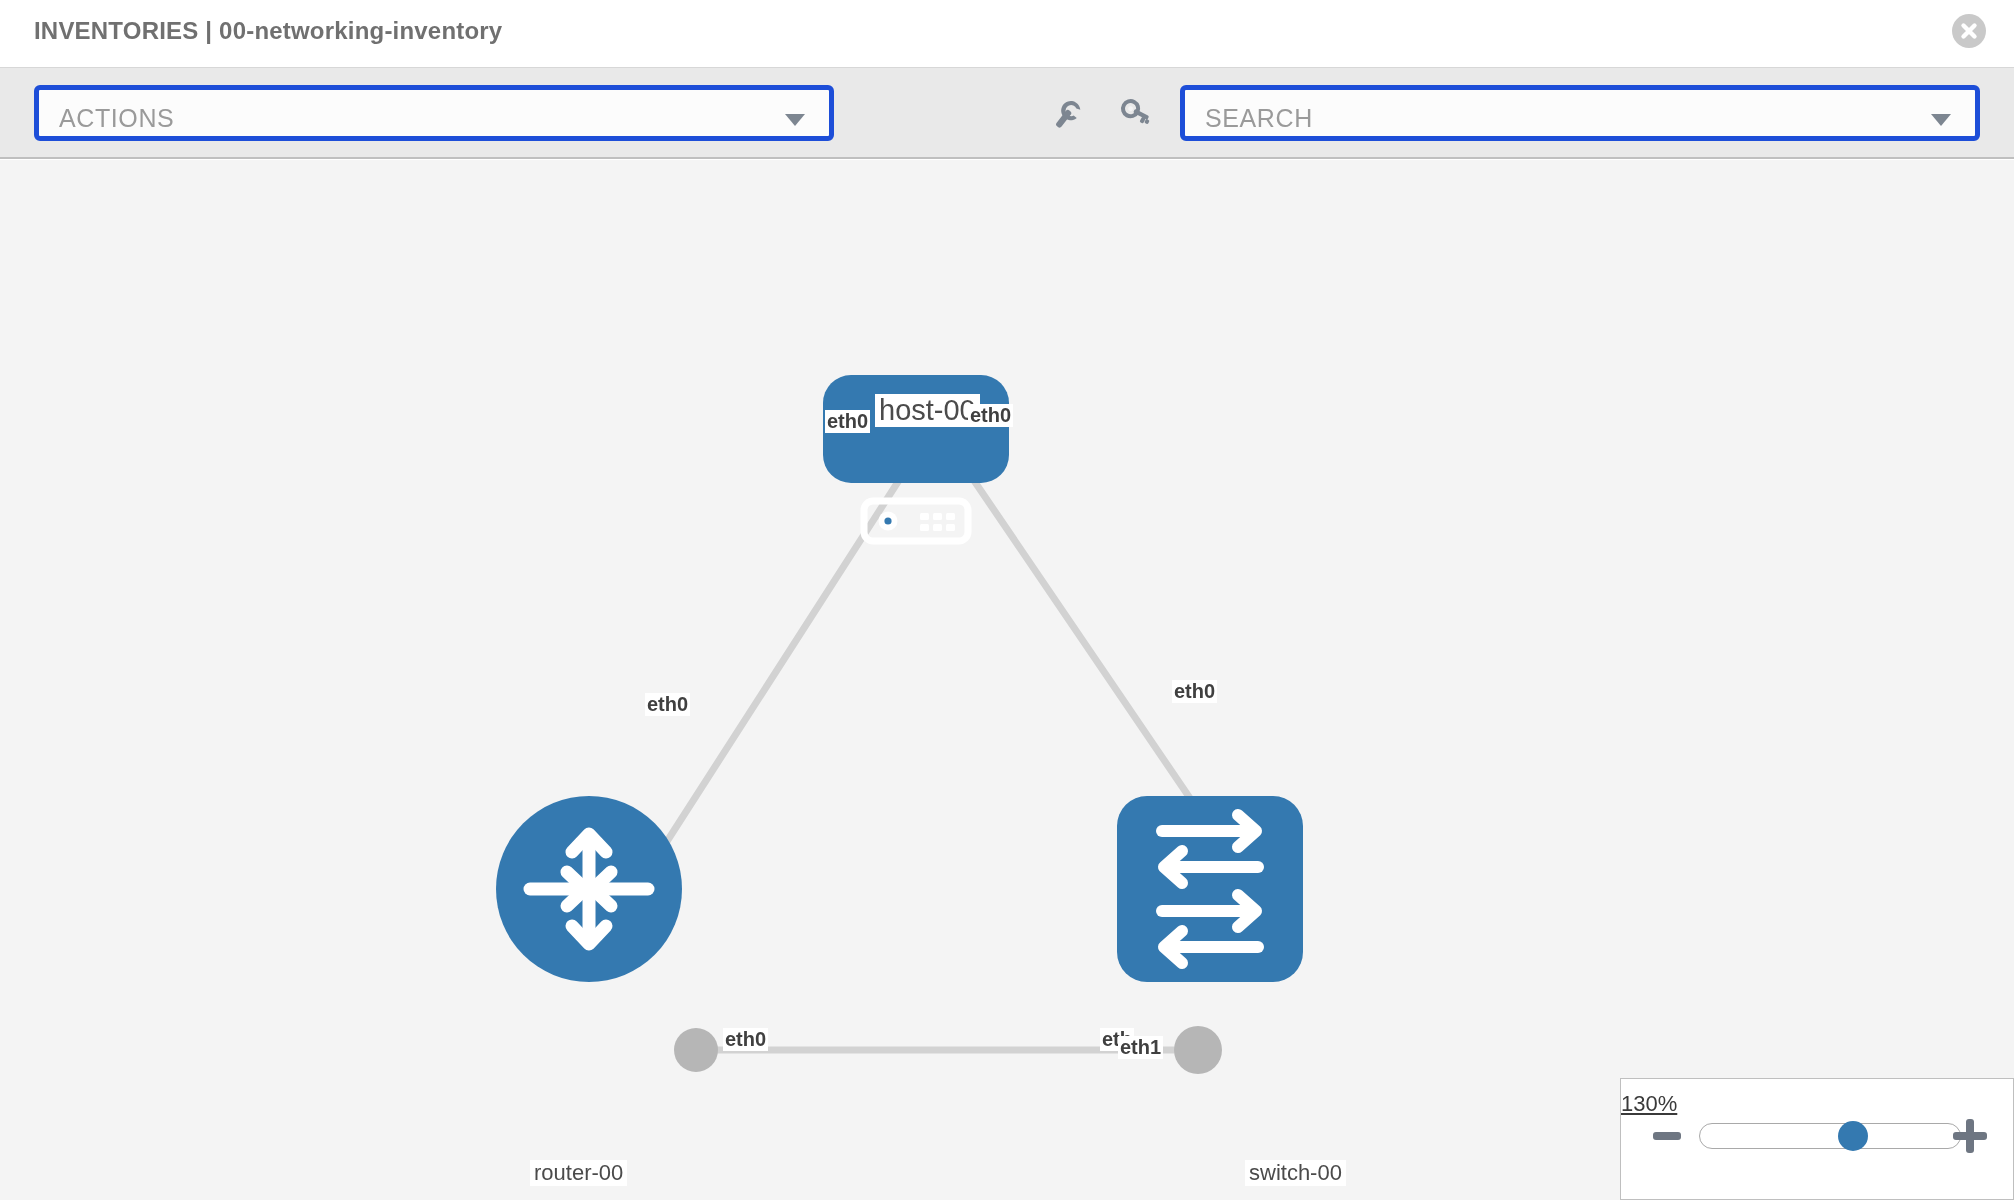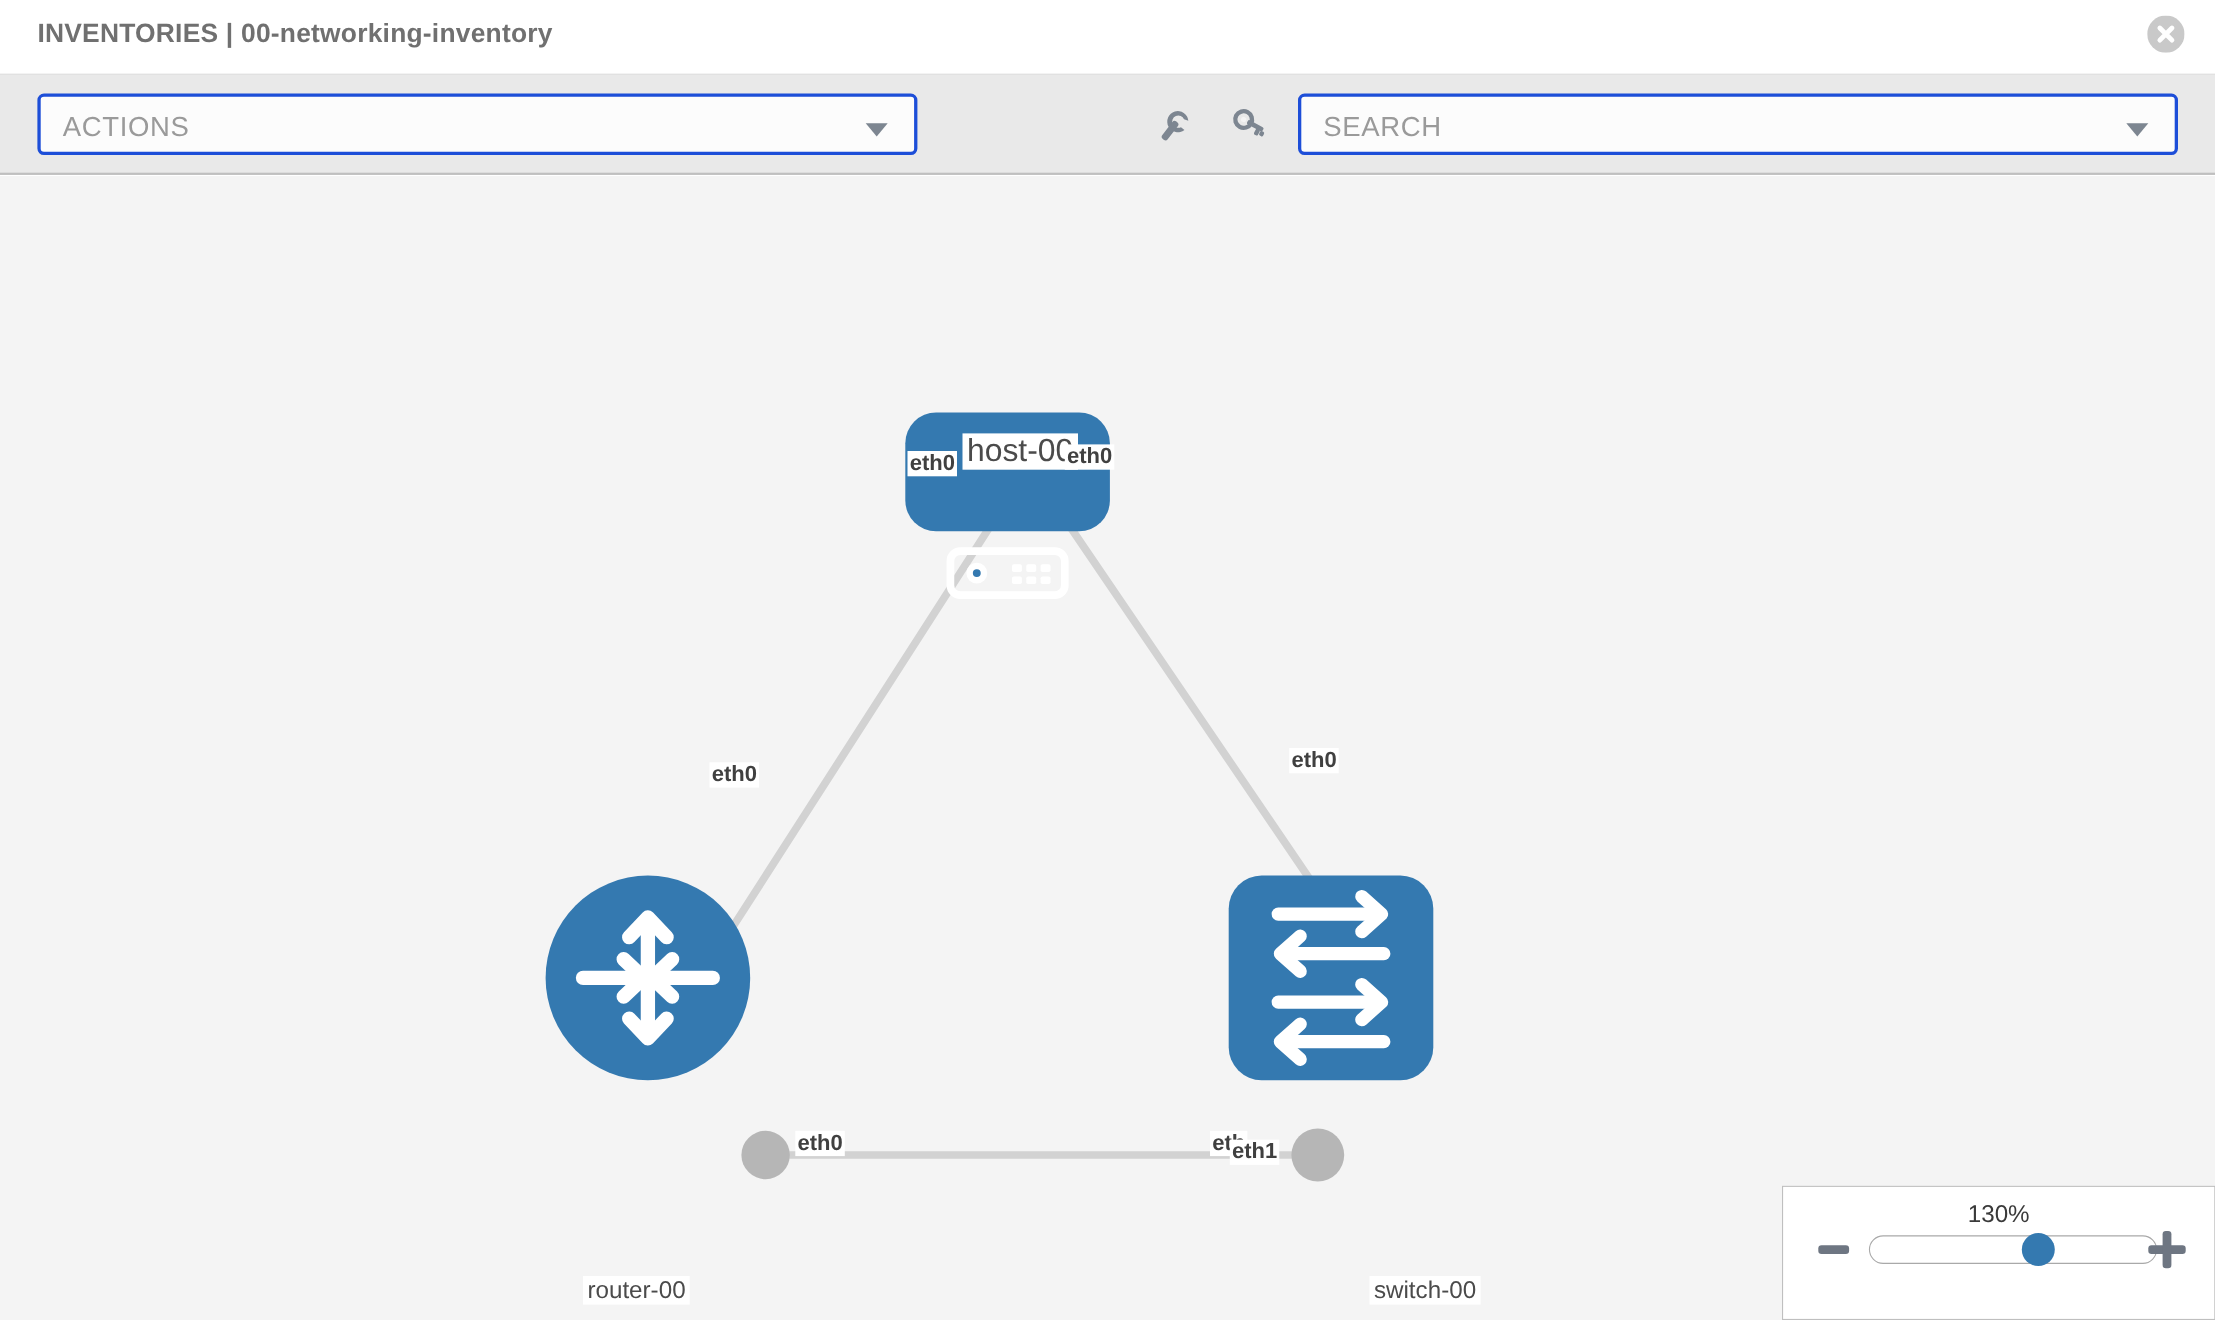--- a/index.html
+++ b/index.html
@@ -46,21 +46,21 @@
   #toolbar {
     position: absolute;
     left: 0; top: 68px;
     width: 2014px; height: 91px;
     background: #e9e9e9;
     border-bottom: 2px solid #bfbfbf;
   }
   .field-box {
     position: absolute;
     background: #fcfcfc;
-    border: 3px solid #1d4ed8;
+    border: 5px solid #1d4ed8;
     border-radius: 6px;
   }
   #actions-select {
     left: 34px; top: 17px;
     width: 800px; height: 56px;
     cursor: pointer;
   }
   #actions-label {
     position: absolute;
     left: 20px; top: 14px;
@@ -135,23 +135,23 @@
   #zoom-panel {
     position: absolute;
     left: 1620px; top: 1078px;
     width: 394px; height: 122px;
     background: #ffffff;
     border: 1px solid #bfbfbf;
   }
   #zoom-value {
     position: absolute;
     left: 0; right: 0; top: 12px;
-    text-align: center;
     font-size: 22px;
     color: #3a3a3a;
+    text-decoration: underline;
   }
   #zoom-minus {
     position: absolute;
     left: 32px; top: 53px;
     width: 28px; height: 8px;
     background: #6e7682;
     border-radius: 3px;
     cursor: pointer;
   }
   #zoom-plus {

